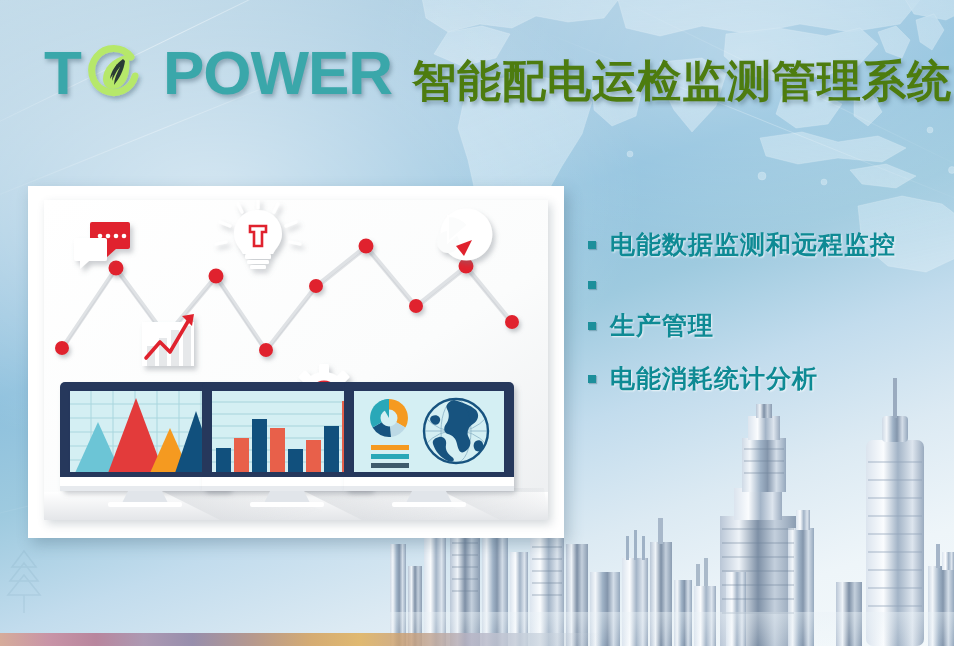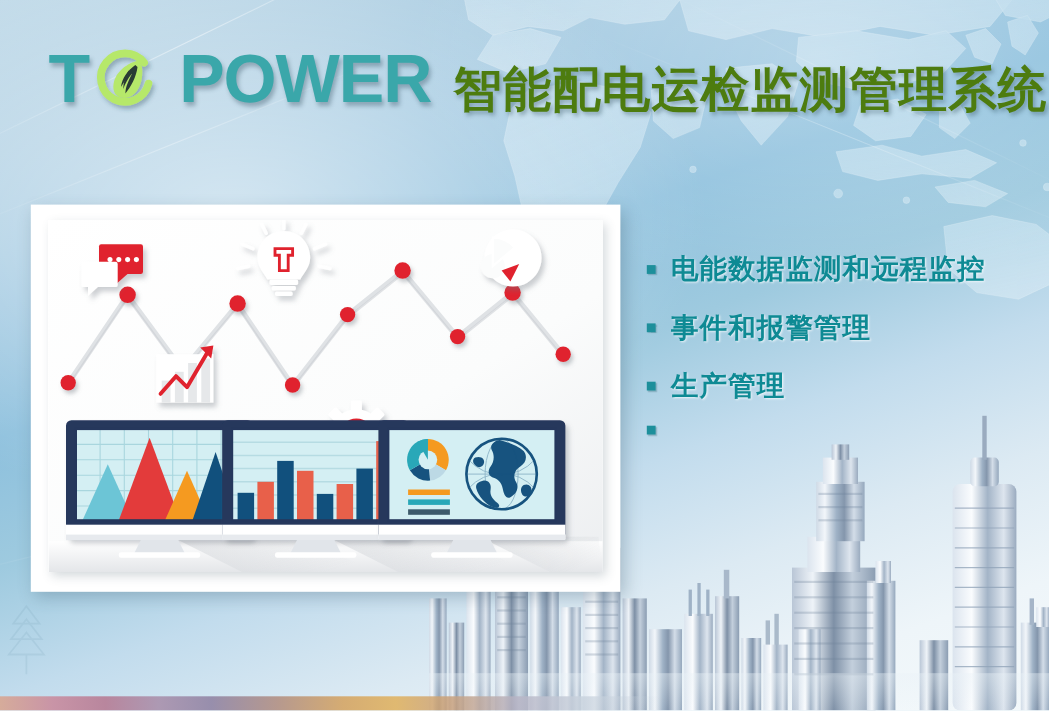--- a/index.html
+++ b/index.html
@@ -338,28 +338,28 @@
 
   <div class="title-cn nosel">智能配电运检监测管理系统</div>
 
   <div class="bullets">
     <div class="bullet-row">
       <span class="bullet-sq"></span>
       <span class="bullet-tx nosel">电能数据监测和远程监控</span>
     </div>
     <div class="bullet-row">
       <span class="bullet-sq"></span>
-      <span class="bullet-tx nosel">事件和报警管理</span>
     </div>
     <div class="bullet-row">
       <span class="bullet-sq"></span>
       <span class="bullet-tx nosel">生产管理</span>
     </div>
     <div class="bullet-row">
       <span class="bullet-sq"></span>
+      <span class="bullet-tx nosel">电能消耗统计分析</span>
     </div>
   </div>
 
   <div class="panel-outer">
     <div class="panel-inner">
       <svg viewBox="0 0 504 320">
         <defs>
           <filter id="softsh" x="-40%" y="-40%" width="190%" height="190%">
             <feDropShadow dx="3" dy="4" stdDeviation="2.6" flood-color="#6d7780" flood-opacity="0.35"></feDropShadow>
           </filter>

